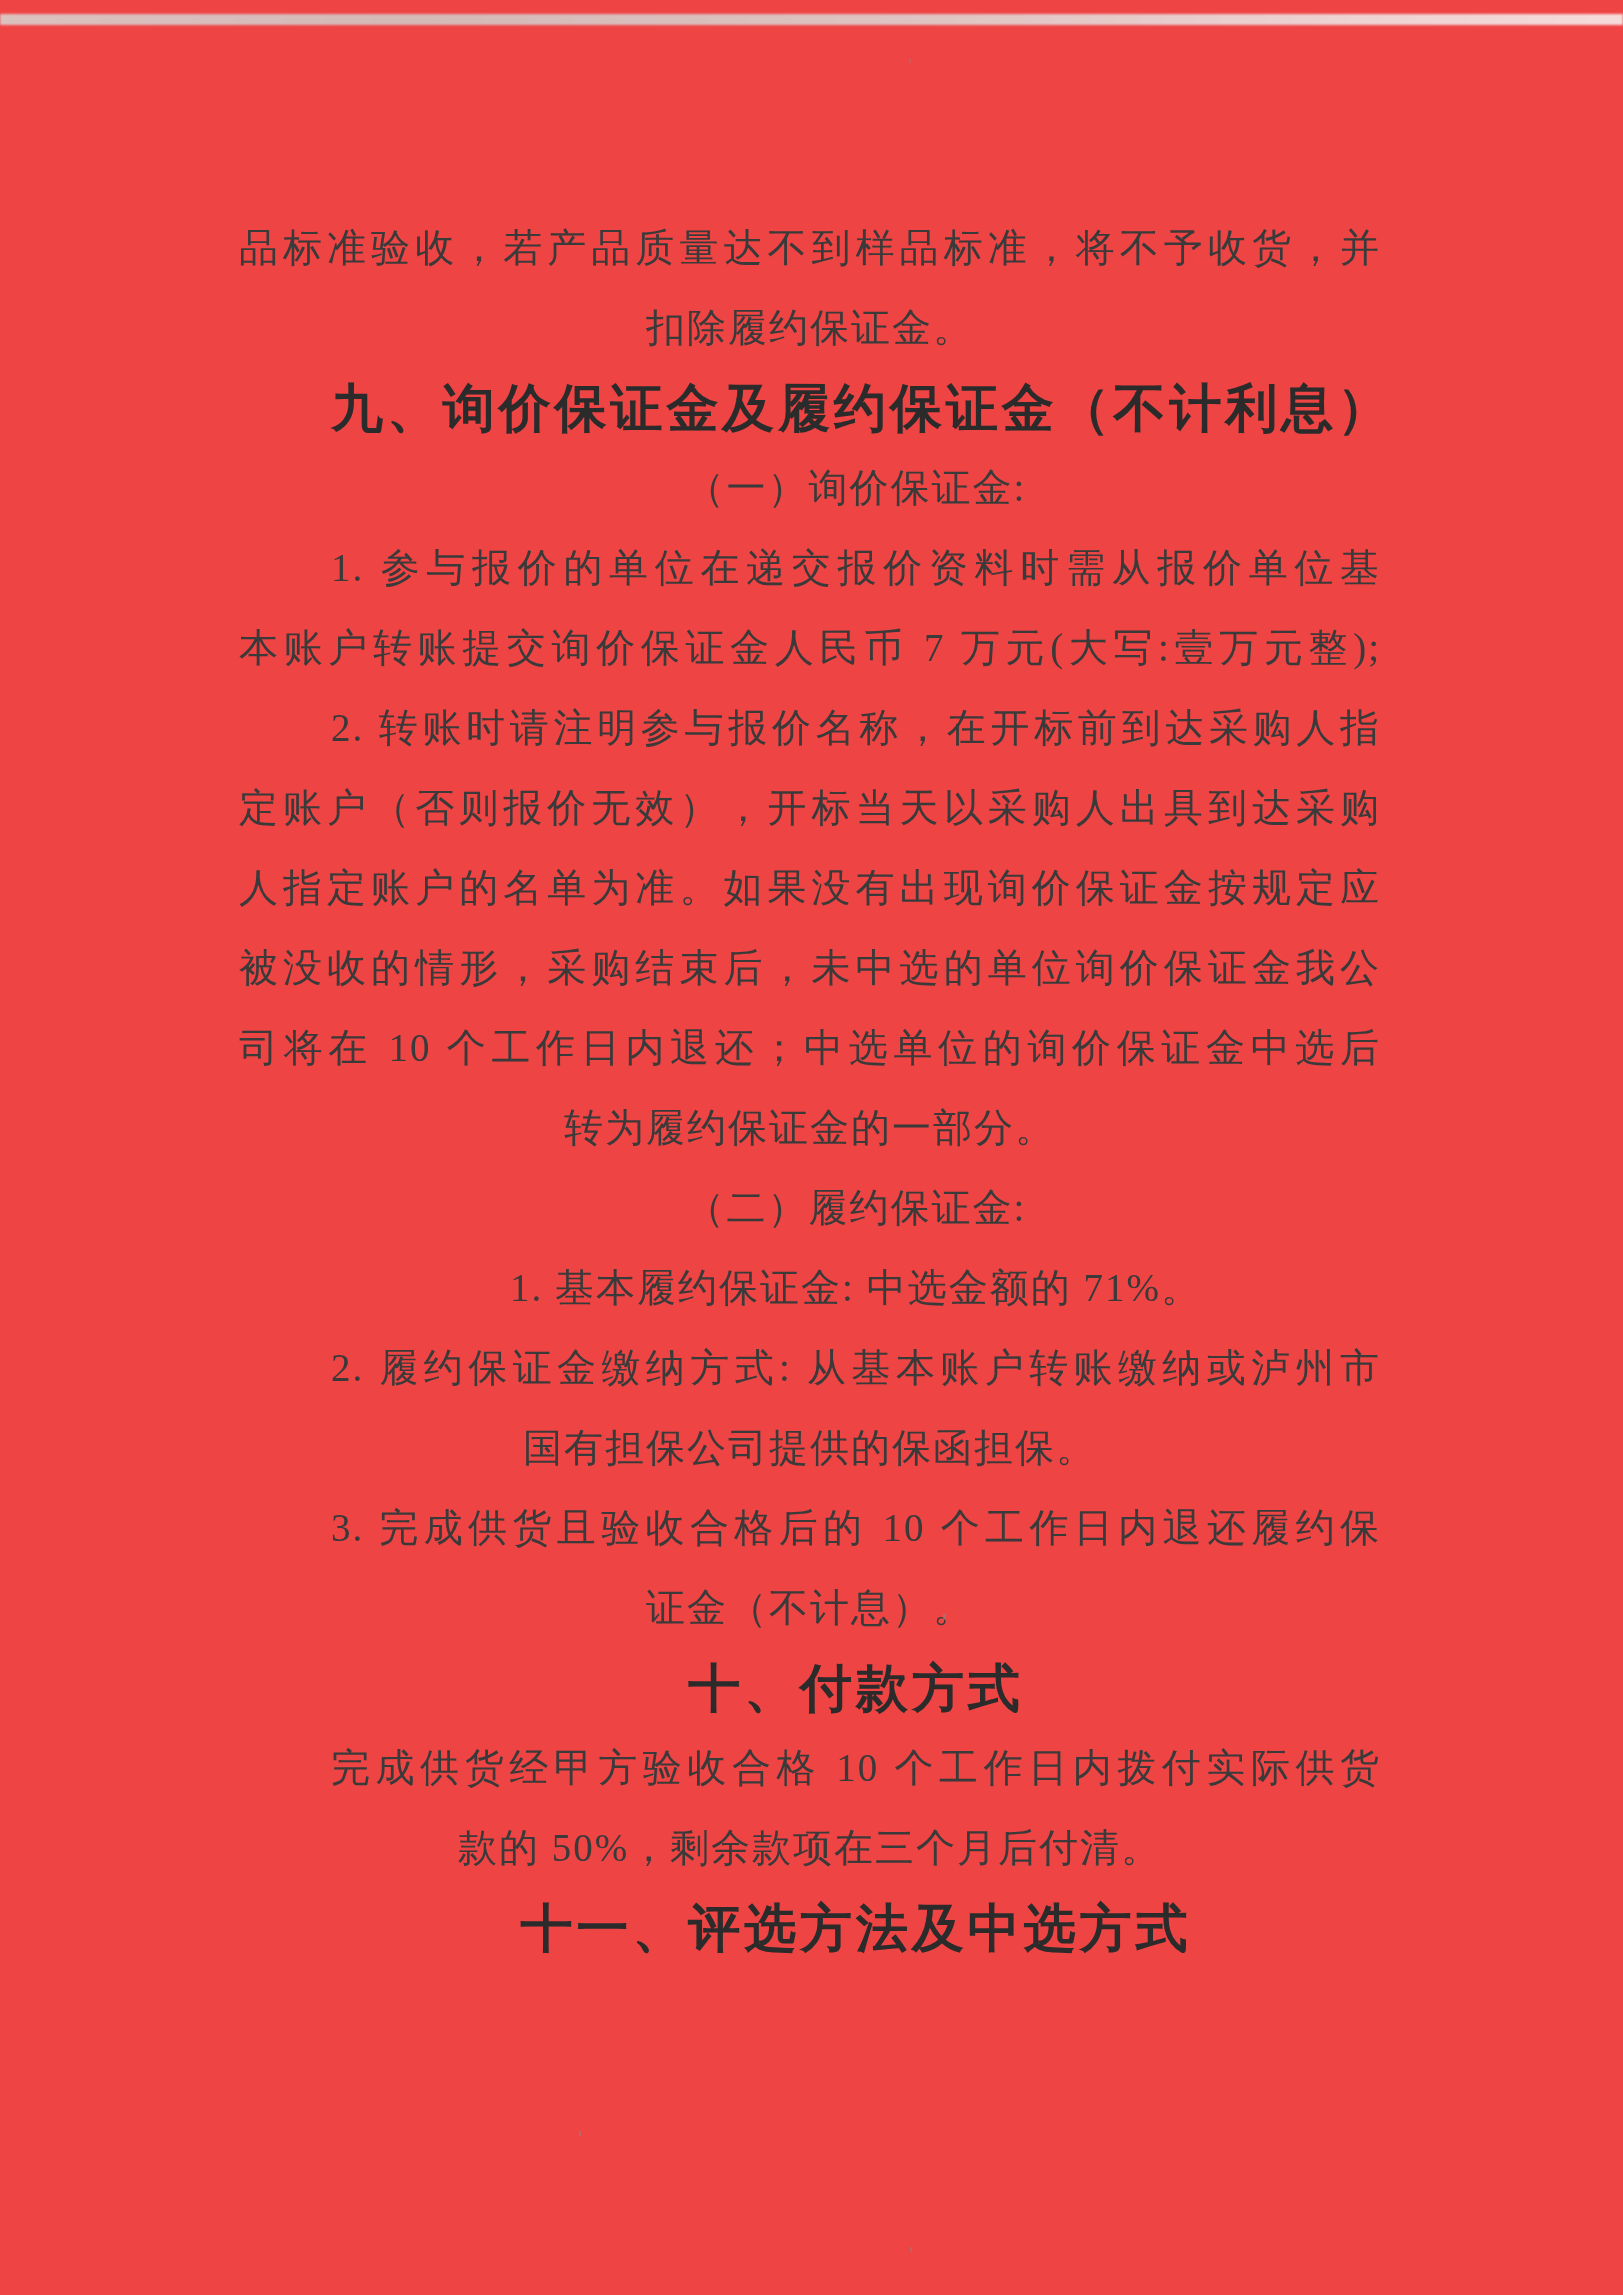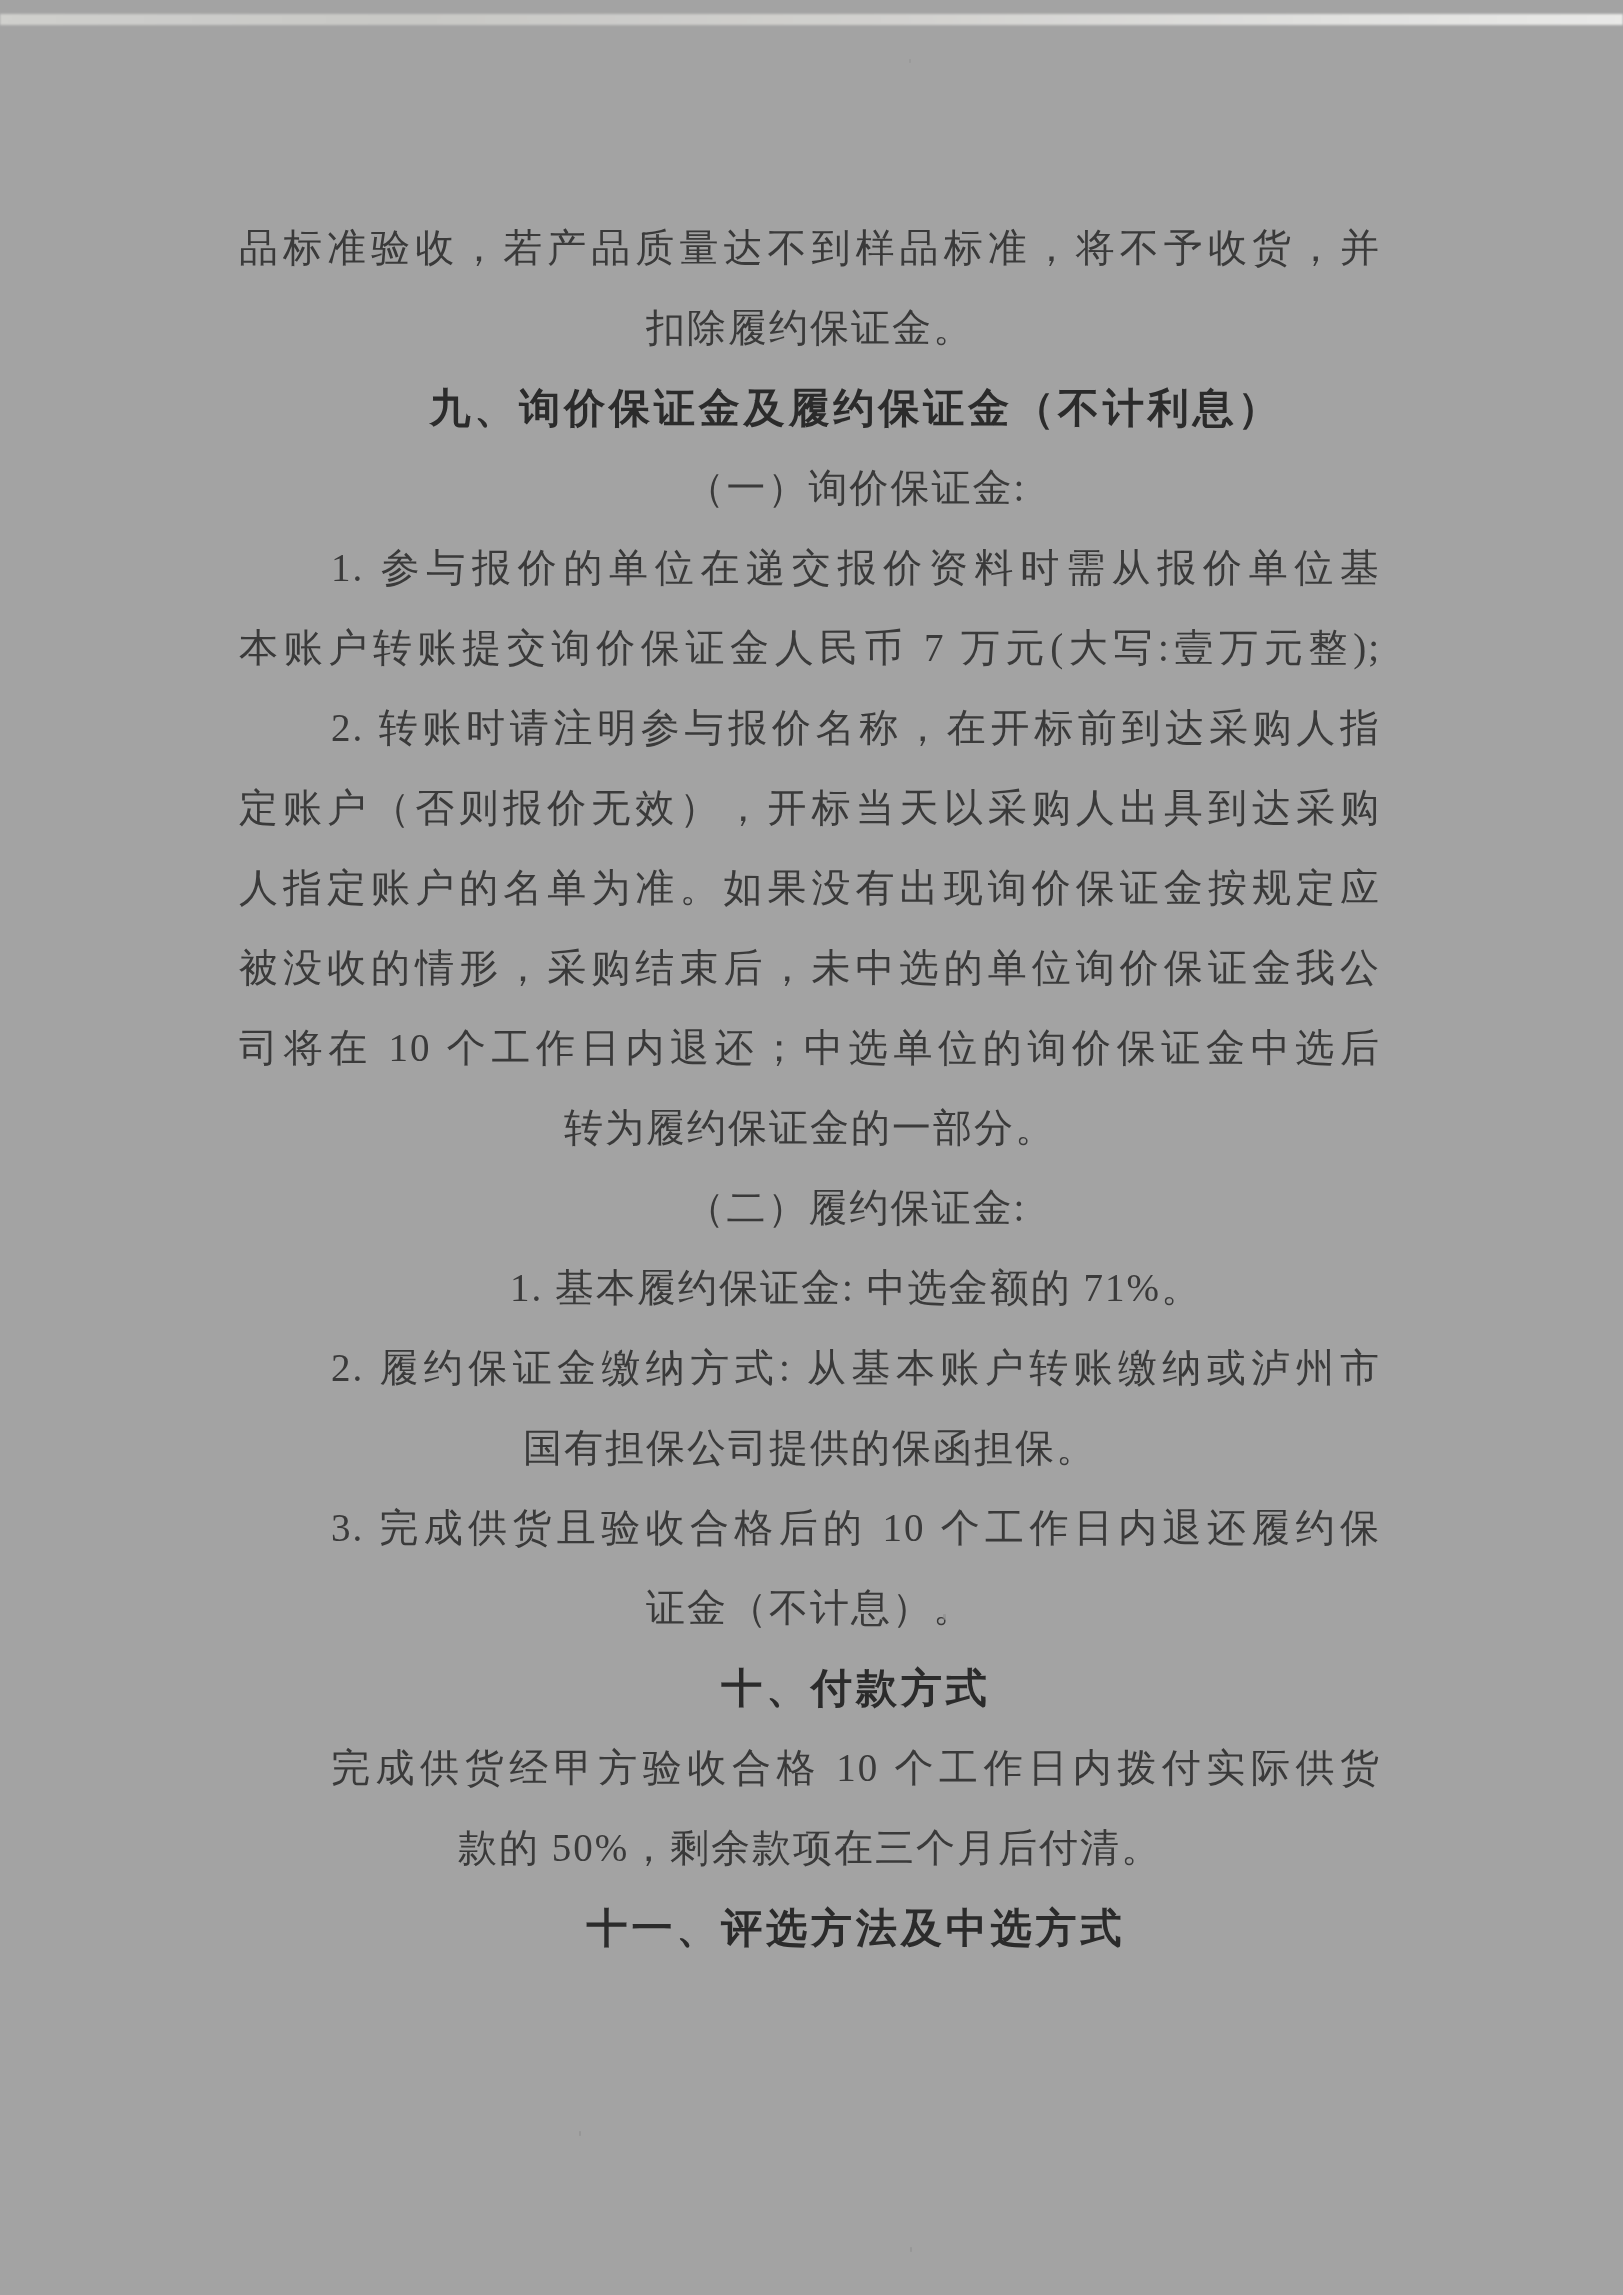--- a/index.html
+++ b/index.html
@@ -1,20 +1,20 @@
 <!DOCTYPE html>
 <html style="font-size:10.5px"><head>
 <meta charset="utf-8">
 <style>
   html,body{margin:0;padding:0;background:#ffffff;}
   .page{
     position:relative;
     width:1623px;
     height:2295px;
-    background:#a3a3a3;
+    background:#ef4444;
     overflow:hidden;
     font-family:"Liberation Serif","DejaVu Serif",serif;
   }
   
   .streak{
     position:absolute;
     top:14.4px;left:0;
     width:100%;height:10.5px;
     background:linear-gradient(90deg,#d8d8d5 0%,#cfcfcc 25%,#dbdad7 55%,#ebebe9 80%,#f6f6f4 100%);
     filter:blur(1.3px);
@@ -38,21 +38,21 @@
   .ln.justify{
     white-space:normal;
     text-align:justify;
     text-justify:inter-character;
     text-align-last:justify;
   }
   .ln.indent{padding-left:92px;}
   .ln.head{
     font-family:"Liberation Sans","DejaVu Sans",sans-serif;
     font-weight:700;
-    font-size:41px;
+    font-size:52px;
     letter-spacing:3.9px;
     color:#2b2b2b;
   }
   .speck{
     position:absolute;
     background:#8a8a8a;
     border-radius:0.7px;
   }
   .speck.s1{left:943px;top:1614px;width:2.6px;height:5.9px;opacity:.55;}
   .speck.s2{left:579px;top:2131px;width:2px;height:5.2px;opacity:.5;}

